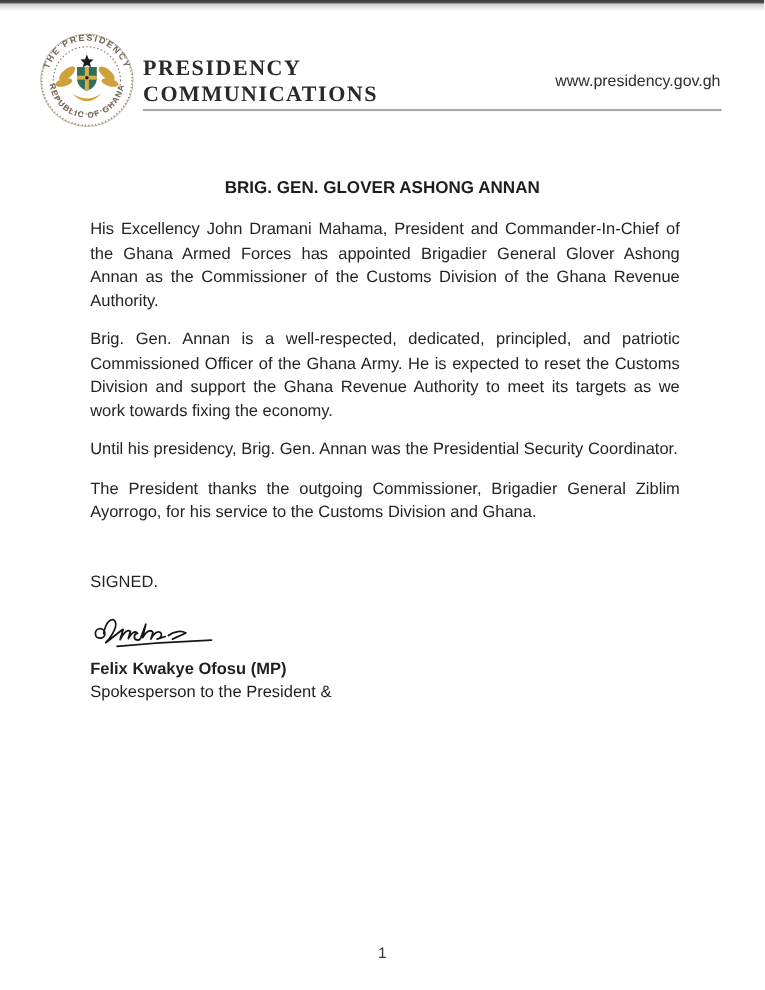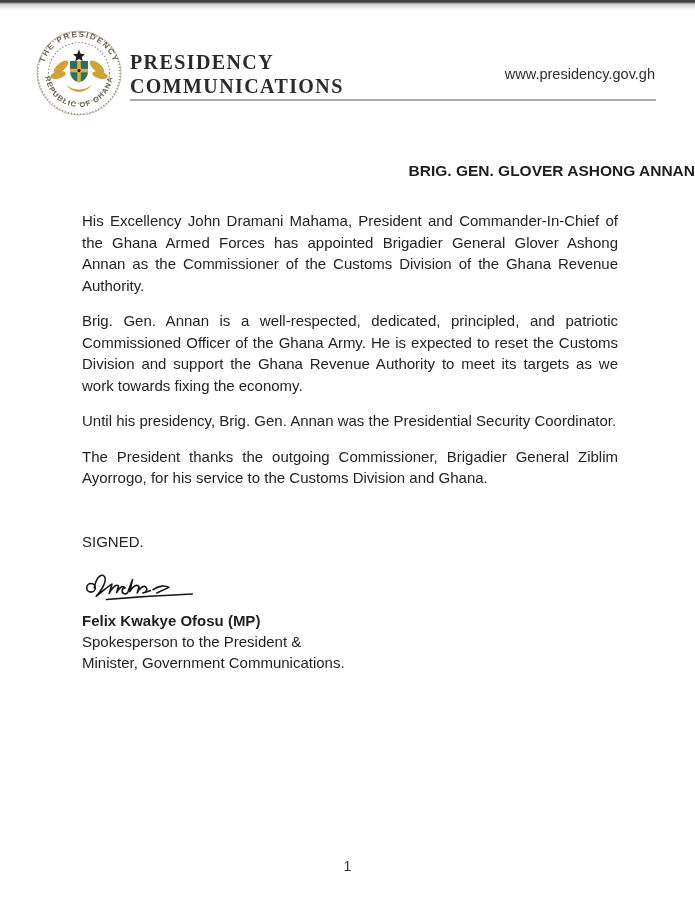--- a/index.html
+++ b/index.html
@@ -32,25 +32,25 @@
     position:absolute;left:130px;right:39px;top:99px;
     height:2px;background:#a9a9a9;
   }
   
   .date-row{
     margin-top:46px;
     text-align:right;padding-right:78px;
     font-size:15px;color:#2a2a2a;
   }
   .title-block{
-    margin-top:40px;text-align:right;
+    margin-top:40px;text-align:center;
     font-weight:bold;font-size:15.5px;line-height:22px;color:#1d1d1d;
   }
   .body-text{
-    margin:28px 77px 0 82px;
+    margin:16px 77px 0 82px;
     font-size:15px;line-height:21.5px;
     text-align:justify;color:#242424;
   }
   .body-text p{margin:0 0 14px 0;}
   .signed-label{
     margin:44px 0 0 82px;
     font-size:15px;color:#242424;
   }
   .signature-wrap{margin:14px 0 0 84px;height:44px;}
   .signatory{
@@ -134,18 +134,17 @@
         <path d="M11 24 C 13 12, 20 7, 22.5 13 C 24.5 19, 16 30, 13 33 C 20 28, 26 22, 30 20 L 27 30 C 31 22, 35 20, 37 22 L 35 29 C 38 23, 42 21, 44 24 A 3.2 3.2 0 1 0 47 28.5 L 52 15 L 49 28 C 53 21, 57 20, 59 23 L 57 29.5 C 61 22, 65 21, 67 24 C 68.3 26, 65.5 29.5, 63 29.5 L 71 27"></path>
         <path d="M74 26 C 80 21.5, 87 21, 91 23.5 L 78 29.5"></path>
         <path d="M24 36.5 C 52 34, 92 31.5, 116 30.5"></path>
       </g>
     </svg>
   </div>
 
   <div class="signatory">
     <div class="name">Felix Kwakye Ofosu (MP)</div>
     <div>Spokesperson to the President &amp;</div>
-    <div>Minister, Government Communications.</div>
   </div>
 
   <div class="page-number">1</div>
 
 </div>
 
 </body></html>

